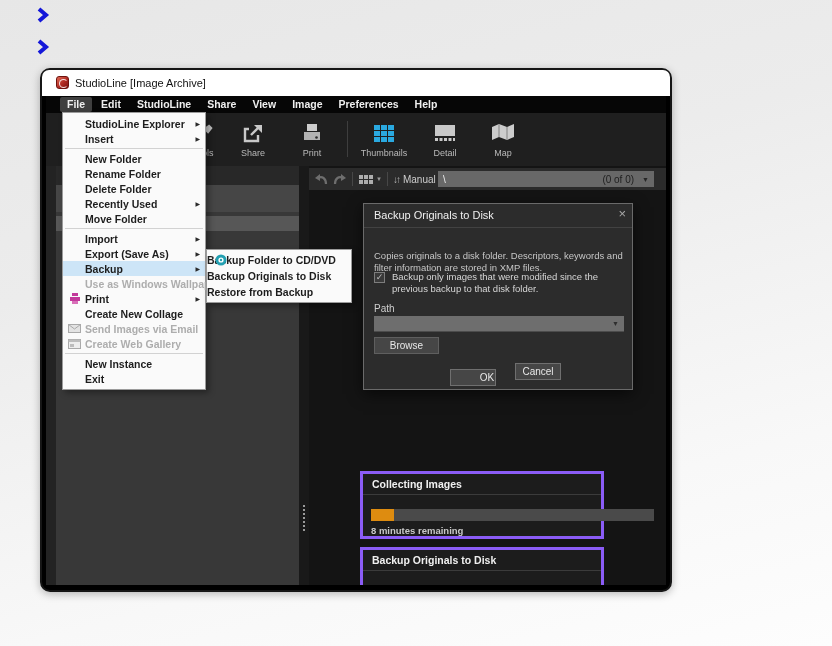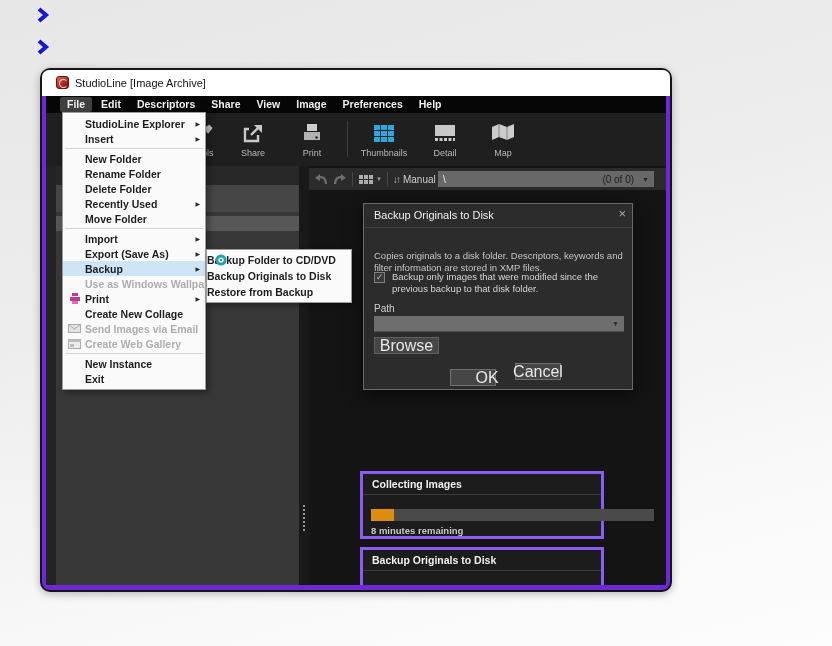--- a/index.html
+++ b/index.html
@@ -10,21 +10,21 @@
   }
   .abs{position:absolute;}
 
   
   .chevron{left:36px;width:14px;height:16px;}
   .chevron svg{display:block;}
 
   
   .window{
     left:40px;top:68px;width:632px;height:524px;box-sizing:border-box;
-    background:#6d28d9;border:2px solid #161616;border-radius:10px;
+    background:#000000;border:2px solid #161616;border-radius:10px;
     box-shadow:0 2px 8px rgba(0,0,0,.28);
   }
   .titlebar{left:0;top:0;width:628px;height:26px;background:#fff;border-radius:7px 7px 0 0;}
   .applogo{left:14px;top:6px;width:13px;height:13px;border-radius:3px;
     background:linear-gradient(135deg,#e06a55 0%,#b02a22 55%,#7e1410 100%);
     border:1px solid #6d120d;box-sizing:border-box;}
   .applogo i{position:absolute;left:2px;top:2px;width:7px;height:7px;border-radius:50%;
     border:1.5px solid rgba(255,255,255,.85);border-right-color:transparent;display:block;}
   .apptitle{left:33px;top:0;height:26px;line-height:26px;font-size:11px;color:#111;}
 
@@ -98,21 +98,21 @@
   .checkbox{width:11px;height:11px;box-sizing:border-box;background:#3a3a3a;border:1px solid #7d7d7d;
     margin-top:1px;flex:0 0 auto;display:flex;align-items:center;justify-content:center;}
   .checkbox span{font-size:9px;color:#bdbdbd;line-height:1;}
   .dchecklab{margin-left:7px;font-size:9.5px;line-height:1.25;color:#d6d6d6;width:225px;}
   .dpathlab{position:absolute;left:10px;top:99px;font-size:10px;color:#cfcfcf;}
   .dcombo{position:absolute;left:10px;top:112px;width:250px;height:16px;background:#6e6e6e;
     border-bottom:1px solid #4c4c4c;box-sizing:border-box;display:flex;align-items:center;padding:0 5px;}
   .dcombo .val{flex:1;font-size:10px;color:#f0f0f0;}
   .dcombo .dd{font-size:7px;color:#2e2e2e;}
   .btn{position:absolute;box-sizing:border-box;background:#464646;border:1px solid #6f6f6f;
-    color:#e8e8e8;font-size:16px;display:flex;align-items:center;justify-content:center;}
+    color:#e8e8e8;font-size:10px;display:flex;align-items:center;justify-content:center;}
   .browse{left:10px;top:133px;width:65px;height:17px;border-color:#5f5f5f;}
   .okbtn{left:86px;top:165px;width:46px;height:17px;padding-left:28px;}
   .cancelbtn{left:151px;top:159px;width:46px;height:17px;}
 
   
   .panel{position:absolute;left:314px;width:244px;background:#1c1c1c;border:3px solid #8b5cf6;box-sizing:border-box;z-index:10;font-weight:bold;}
   .panel1{top:305px;height:68px;}
   .panel2{top:381px;height:99px;}
   .ptitle{position:absolute;left:9px;top:4px;font-size:10.5px;color:#f0f0f0;}
   .phline{position:absolute;left:0;top:20px;width:100%;height:1px;background:#3b3b3b;}
@@ -147,21 +147,21 @@
         <i></i>
       </div>
     <div class="abs apptitle">StudioLine [Image Archive]</div>
   </div>
 
   <div class="abs shell">
 
     <div class="menubar">
       <span class="mb active">File</span>
       <span class="mb">Edit</span>
-      <span class="mb">Descriptors</span>
+      <span class="mb">StudioLine</span>
       <span class="mb">Share</span>
       <span class="mb">View</span>
       <span class="mb">Image</span>
       <span class="mb">Preferences</span>
       <span class="mb">Help</span>
     </div>
 
     <div class="abs toolbar">
       <div class="tbtn" style="left:125px;">
         <span class="tico">

